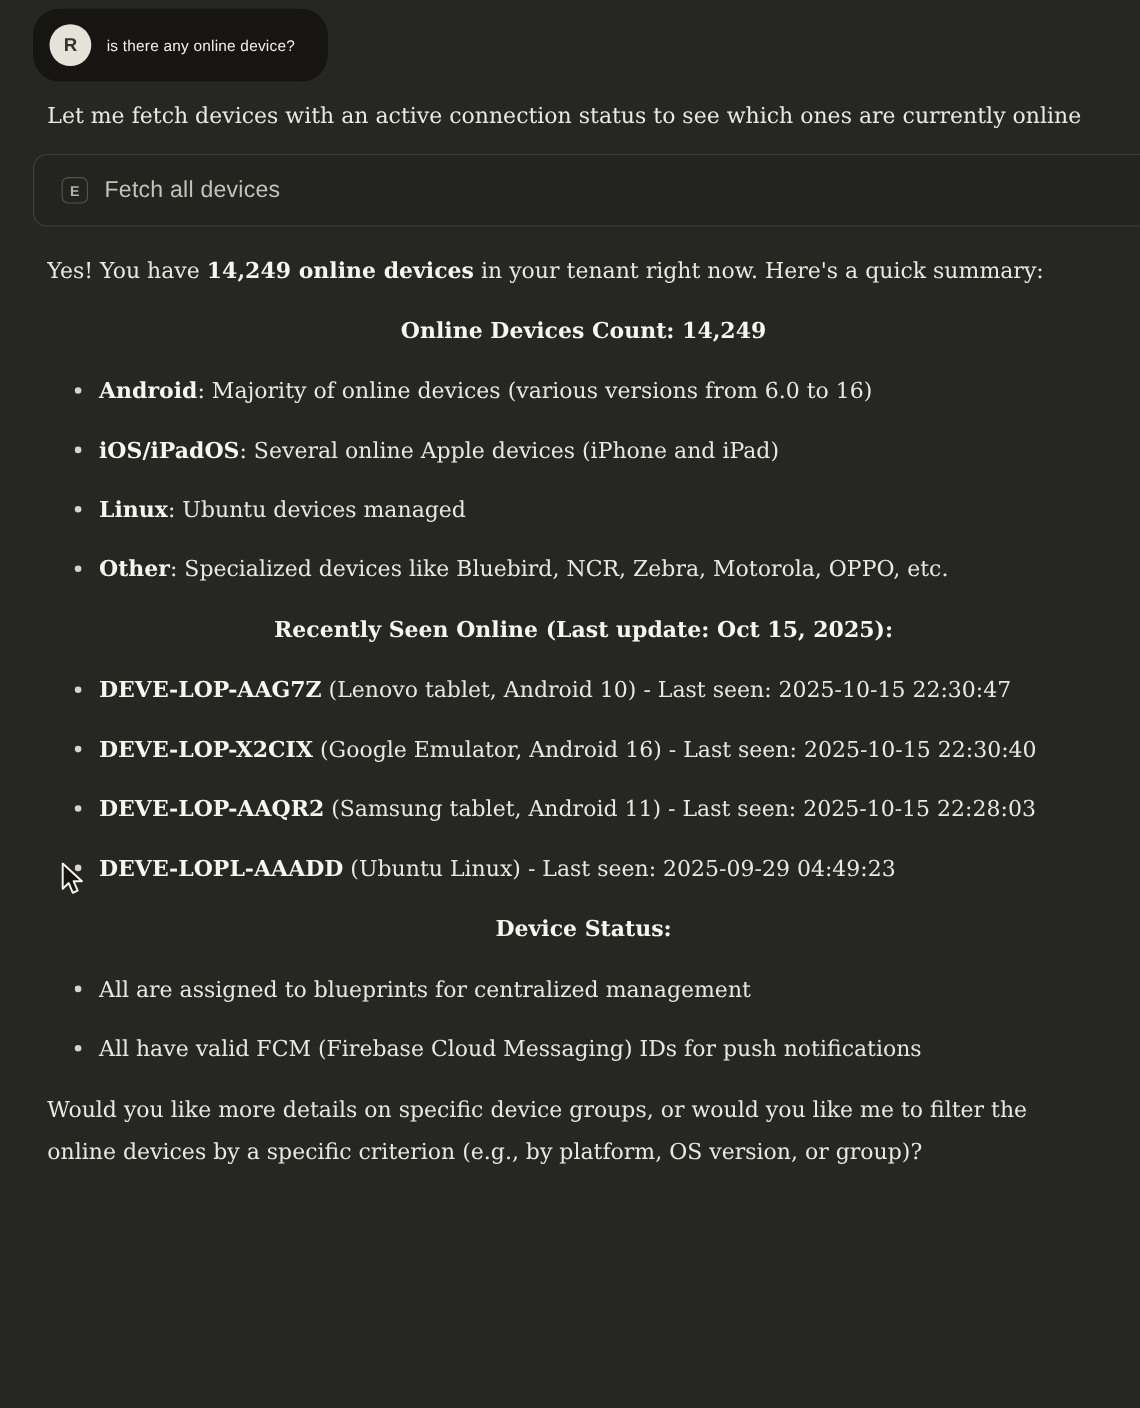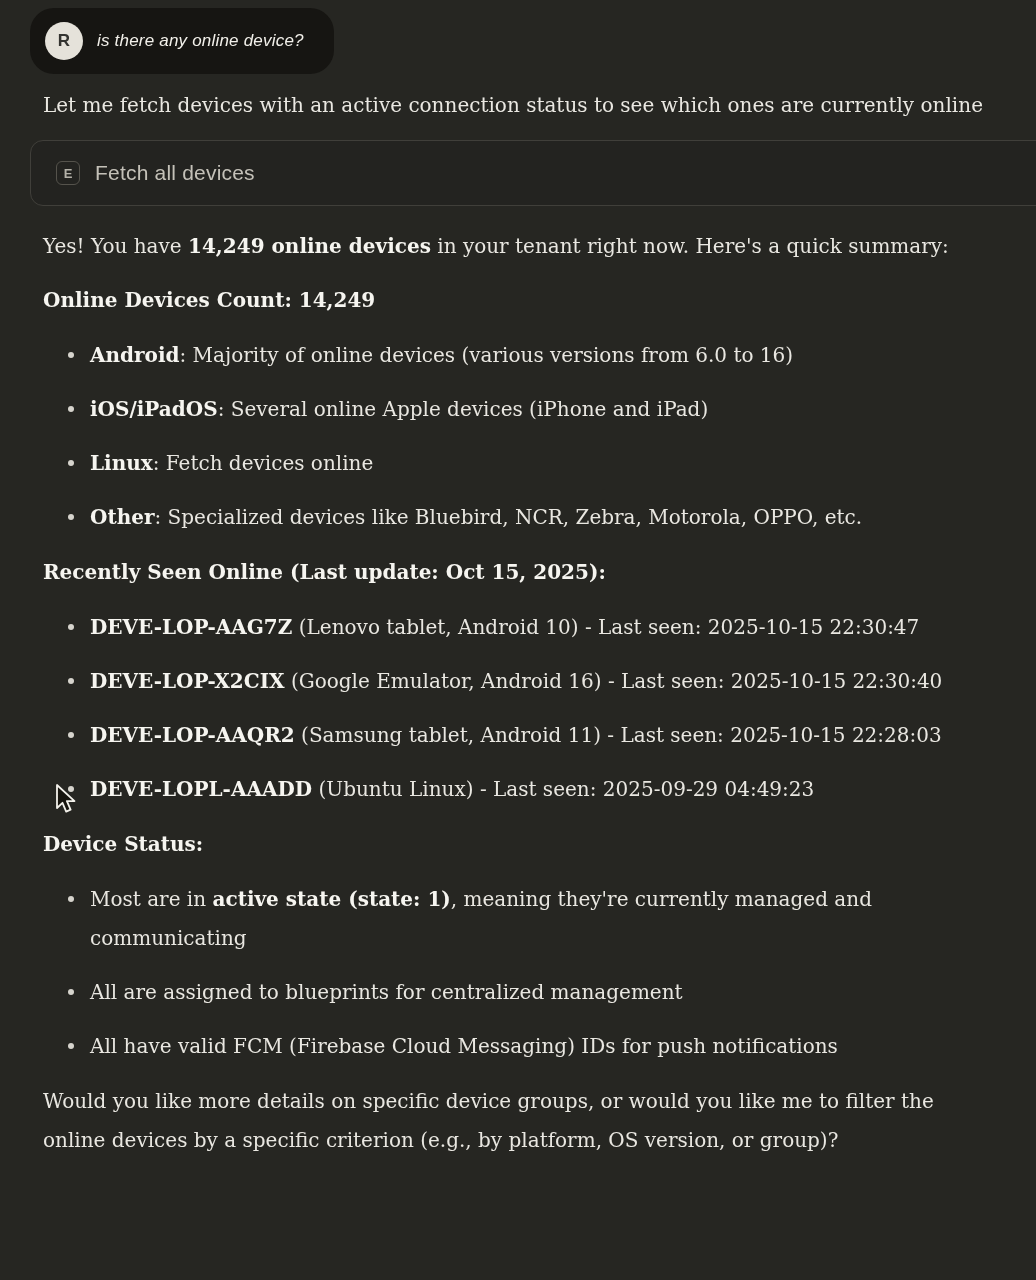--- a/index.html
+++ b/index.html
@@ -27,24 +27,23 @@
     border-radius: 50%;
     background: #e5e2da;
     display: flex; align-items: center; justify-content: center;
     flex: 0 0 auto;
   }
   .avatar span {
     font-size: 17px; font-weight: 600; color: #343431;
     font-family: "Liberation Sans", sans-serif;
   }
   .user-text {
-    font-size: 17px; font-weight: 500; color: #f2f0ea;
+    font-size: 14px; font-weight: 500; color: #f2f0ea;
     letter-spacing: 0.2px;
     white-space: nowrap;
-    font-style: italic;
   }
 
   
   .serif { font-family: "DejaVu Serif", "Liberation Serif", serif; }
 
   .lead-wrap { margin: 12px 0 0 43px; }
   .lead {
     font-size: 20px; line-height: 39px; color: #eae8e2;
     white-space: nowrap;
   }
@@ -70,21 +69,21 @@
   }
   .tool-label { font-size: 21px; color: #c4c1b8; letter-spacing: 0.2px; }
 
   .answer {
     margin: 21px 0 0 43px;
     width: 975px;
     font-size: 20px; line-height: 39px;
     color: #e9e7e1;
   }
   .answer p { margin: 0 0 15px 0; }
-  .answer strong, .answer .b { font-weight: 700; color: #f6f5f0; }
+  .answer strong, .answer .b { font-weight: 700; color: #f6f5f0; text-align: center; }
   .answer ul { list-style: none; margin: 16px; padding: 0; }
   .answer li {
     position: relative;
     padding-left: 31px;
     margin: 0 0 15px 0;
   }
   .answer li::before {
     content: "";
     position: absolute;
     left: 9px; top: 16px;
@@ -127,37 +126,36 @@
 <div class="answer serif">
 
   <p><span>Yes! You have </span><strong>14,249 online devices</strong><span> in your tenant right now. Here's a quick summary:</span></p>
 
   <p class="b">Online Devices Count: 14,249</p>
 
 
   <ul>
     <li><strong>Android</strong><span>: Majority of online devices (various versions from 6.0 to 16)</span></li>
     <li><strong>iOS/iPadOS</strong><span>: Several online Apple devices (iPhone and iPad)</span></li>
-    <li><strong>Linux</strong><span>: Fetch devices online</span></li>
+    <li><strong>Linux</strong><span>: Ubuntu devices managed</span></li>
     <li><strong>Other</strong><span>: Specialized devices like Bluebird, NCR, Zebra, Motorola, OPPO, etc.</span></li>
   </ul>
 
   <p class="b">Recently Seen Online (Last update: Oct 15, 2025):</p>
 
   <ul>
     <li><strong>DEVE-LOP-AAG7Z</strong><span> (Lenovo tablet, Android 10) - Last seen: 2025-10-15 22:30:47</span></li>
     <li><strong>DEVE-LOP-X2CIX</strong><span> (Google Emulator, Android 16) - Last seen: 2025-10-15 22:30:40</span></li>
     <li><strong>DEVE-LOP-AAQR2</strong><span> (Samsung tablet, Android 11) - Last seen: 2025-10-15 22:28:03</span></li>
     <li><strong>DEVE-LOPL-AAADD</strong><span> (Ubuntu Linux) - Last seen: 2025-09-29 04:49:23</span></li>
   </ul>
 
   <p class="b">Device Status:</p>
 
   <ul>
-    <li class="li-narrow"><span>Most are in </span><strong>active state (state: 1)</strong><span>, meaning they're currently managed and communicating</span></li>
     <li><span></span><strong></strong><span>All are assigned to blueprints for centralized management</span></li>
     <li><span></span><strong></strong><span>All have valid FCM (Firebase Cloud Messaging) IDs for push notifications</span></li>
   </ul>
 
   <p class="closing">Would you like more details on specific device groups, or would you like me to filter the online devices by a specific criterion (e.g., by platform, OS version, or group)?</p>
 
 </div>
 
 <svg class="cursor" viewBox="0 0 24 34" xmlns="http://www.w3.org/2000/svg">
   <path d="M3 1 L3 24 L8.5 18.8 L12.2 27.6 L16.6 25.7 L12.9 17.1 L20.5 17.1 Z" fill="#17150f" stroke="#f4f2ec" stroke-width="1.8" stroke-linejoin="round"></path>

